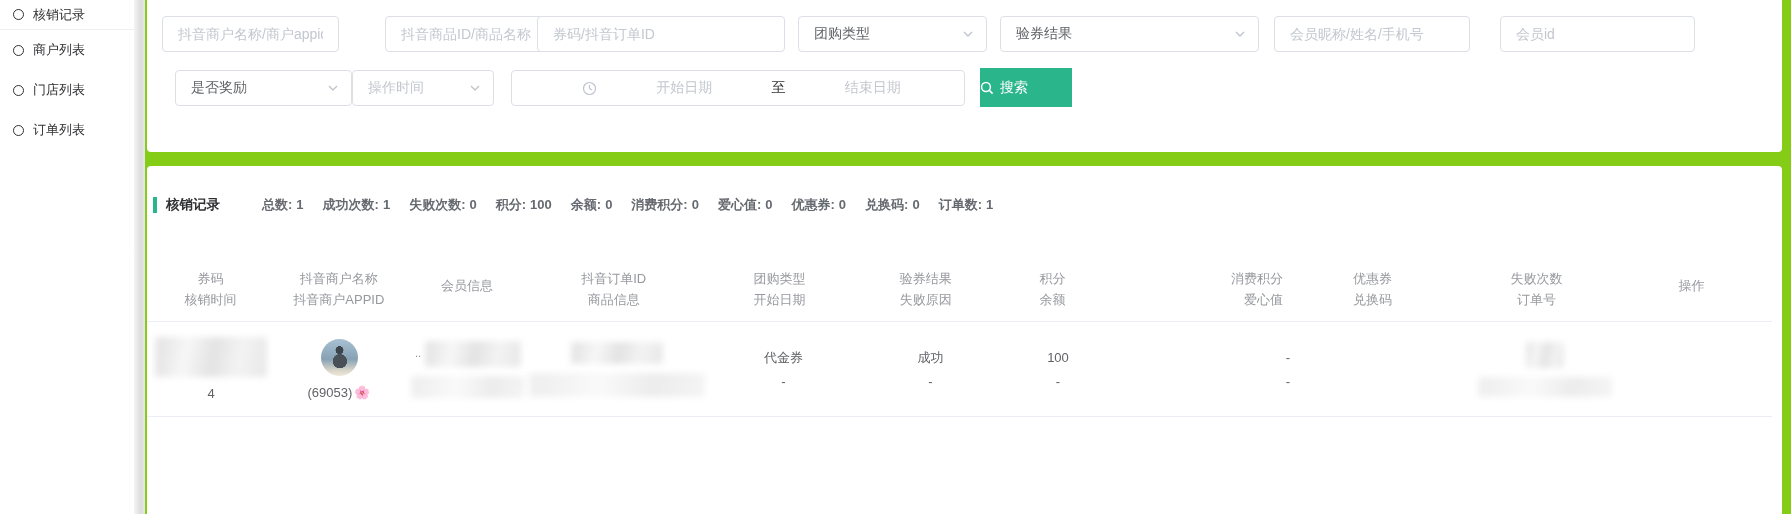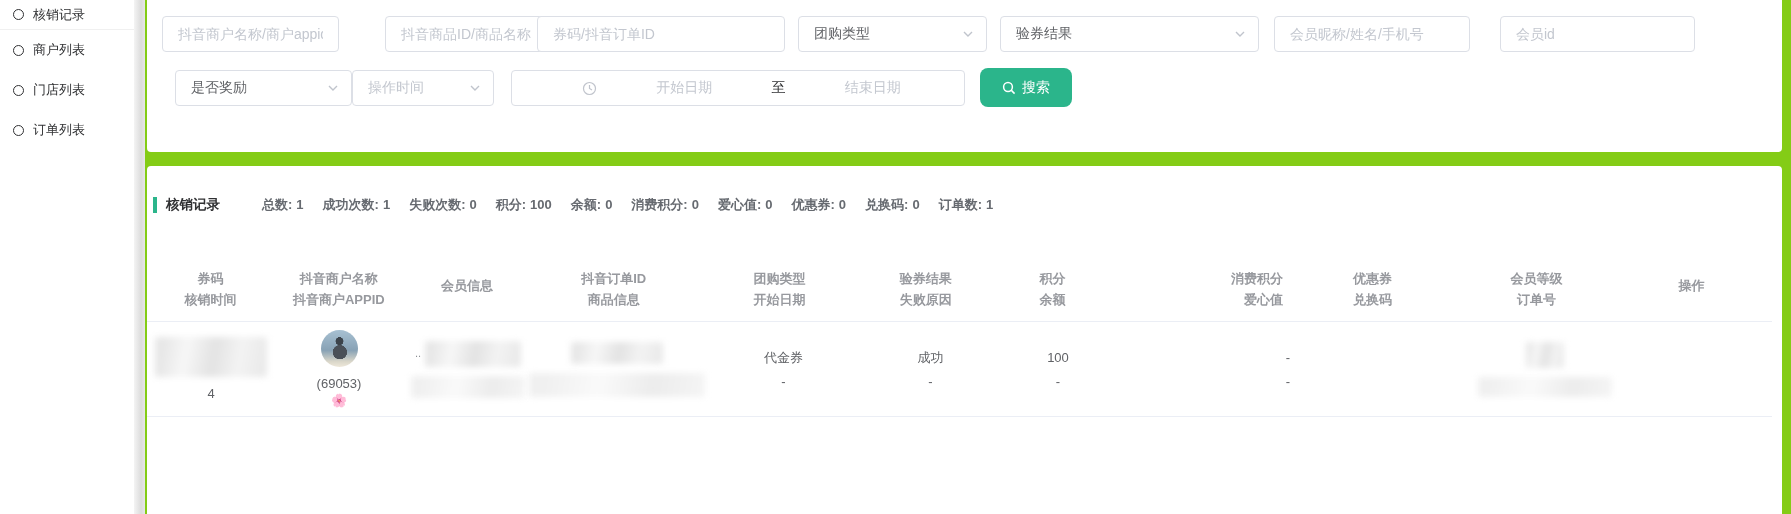--- a/index.html
+++ b/index.html
@@ -29,57 +29,57 @@
   .f-input::placeholder { color:#c3c7cf; }
   .f-select { display:flex; align-items:center; justify-content:space-between;
       padding:0 12px 0 15px; cursor:pointer; }
   .sel-text { color:#606266; }
   .sel-text.placeholder { color:#c3c7cf; }
   .chevron { flex:0 0 auto; }
   .f-date { display:flex; align-items:center; padding:0 10px 0 70px; color:#c3c7cf; }
   .date-part { flex:1; text-align:center; color:#c3c7cf; }
   .date-sep { color:#303133; font-size:14px; padding:0 6px; }
   .clock { margin-right:6px; flex:0 0 auto; }
-  .search-btn { position:absolute; display:flex; align-items:center; justify-content:center; gap:6px;
-      border:none; border-radius:8px; background:#2bb58b; color:#fff; font-size:14px;
+  .search-btn { position:absolute; display:flex; align-items:center; justify-content:flex-start; gap:6px;
+      border:none; border-radius:0; background:#2bb58b; color:#fff; font-size:14px;
       font-family:inherit; cursor:pointer; }
 
   
   .summary { position:absolute; left:0; top:30px; width:100%; display:flex; align-items:center;
       padding-left:6px; font-size:13px; font-weight:bold; color:#666a70; }
   .marker { width:4px; height:16px; background:#2bb58b; margin-right:9px; flex:0 0 auto; }
   .summary-title { color:#303133; font-size:13.5px; margin-right:42px; }
   .stat { margin-right:19px; white-space:nowrap; }
   .stat .v { margin-left:4px; }
 
   
   .thead { position:absolute; left:0; top:90px; width:1625px; height:66px; display:flex;
       border-bottom:1px solid #ebeef5; }
   .th { display:flex; flex-direction:column; align-items:center; justify-content:center;
-      gap:6px; font-size:13px; font-weight:bold; color:#97999e; line-height:15px; }
+      gap:6px; font-size:13px; font-weight:normal; color:#97999e; line-height:15px; }
   .trow { position:absolute; left:0; top:156px; width:1625px; height:95px; display:flex;
       border-bottom:1px solid #ebeef5; }
   .td { display:flex; flex-direction:column; align-items:center; justify-content:center;
       gap:9px; font-size:13px; color:#606266; line-height:15px; }
   .c1{width:128px;} .c2{width:128px;} .c3{width:130px;} .c4{width:167px;align-items:center;} .c5{width:167px;}
   .c6{width:127px;} .c7{width:128px;} .c8{width:168px;align-items:flex-end;} .c9{width:180px;} .c10{width:150px;}
   .c11{width:162px;}
 
   .blur { border-radius:2px; filter:blur(3px);
       background:linear-gradient(100deg,#e7e7e7 8%,#f7f7f7 28%,#e3e3e3 52%,#f3f3f3 74%,#eaeaea 95%); }
   .blur.light { background:linear-gradient(100deg,#f0f0f0 10%,#fafafa 40%,#ececec 70%,#f5f5f5); }
   .blur-line { display:flex; align-items:center; gap:4px; }
   .tiny-dots { font-size:11px; color:#8a8d92; filter:none; }
 
   .avatar { width:37px; height:37px; border-radius:50%; cursor:pointer;
       background:
         radial-gradient(circle at 51% 60%, #4a5058 0 24%, rgba(0,0,0,0) 25%),
         radial-gradient(circle at 50% 30%, #3c434b 0 12%, rgba(0,0,0,0) 13%),
         linear-gradient(180deg,#a7c0d2 0%,#88a2b5 55%,#d9d6c9 85%,#eee8da 100%); }
-  .member-line { display:flex; align-items:center; gap:2px;flex-direction:column; }
+  .member-line { display:flex; align-items:center; gap:2px; }
   .badge { font-size:13px; }
 
   .action-link { color:#2bb58b; cursor:pointer; font-size:13px; }
 </style>
 </head>
 <body>
 
 <div class="page">
 
   <aside class="sidebar">
@@ -199,21 +199,21 @@
         </div>
       <div class="th c8">
           <div>消费积分</div>
           <div>爱心值</div>
         </div>
       <div class="th c9">
           <div>优惠券</div>
           <div>兑换码</div>
         </div>
       <div class="th c10">
-          <div>会员等级</div>
+          <div>失败次数</div>
           <div>订单号</div>
         </div>
       <div class="th c11">
           <div>操作</div>
           <div></div>
         </div>
     </div>
 
     <div class="trow">
       <div class="td c1">

